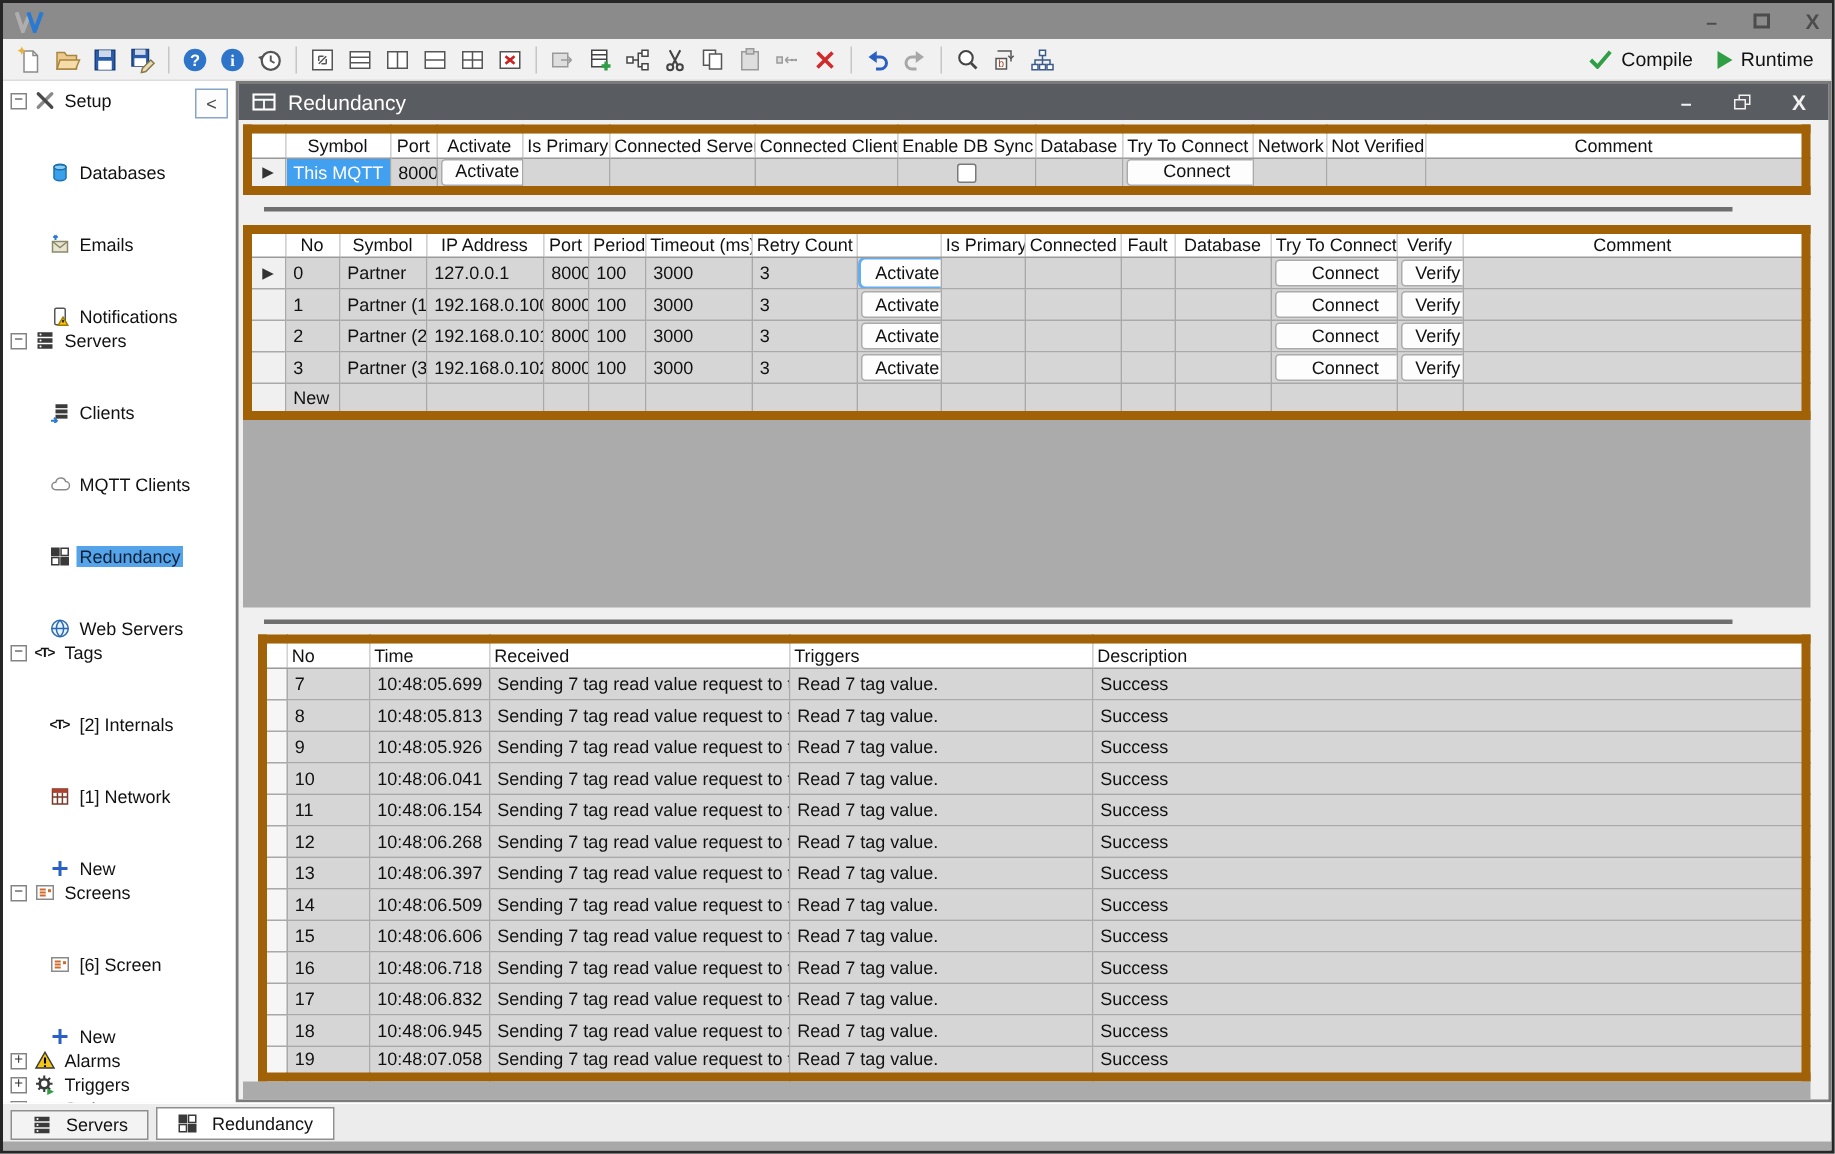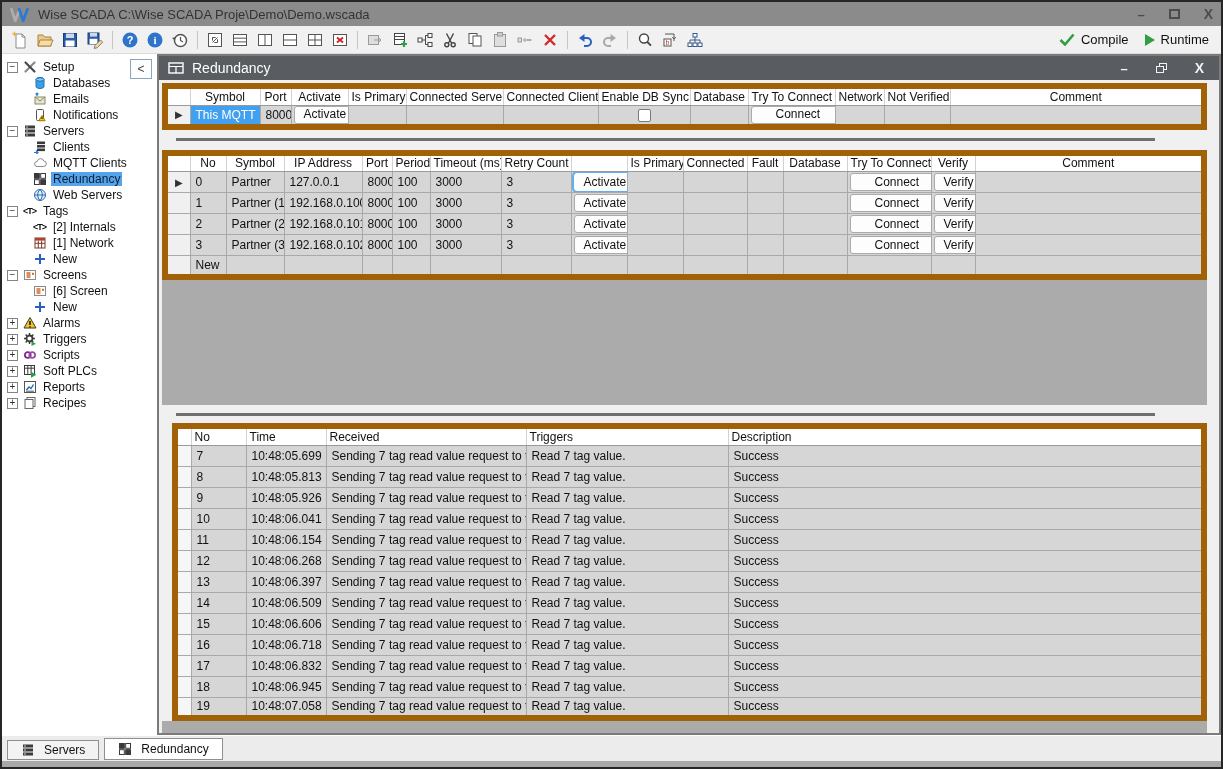--- a/index.html
+++ b/index.html
@@ -21,21 +21,21 @@
   .toolbar-right{margin-left:auto;display:flex;gap:16px;align-items:center;font-size:13px;color:#111;padding-right:6px;}
   .tr-item{display:flex;align-items:center;gap:6px;}
   .play-tri{width:0;height:0;border-left:10px solid #2f9e44;border-top:6px solid transparent;border-bottom:6px solid transparent;display:inline-block;}
 
   
   .body{display:flex;height:681px;flex:none;}
   .sidebar{width:155px;flex:none;background:#fff;position:relative;overflow:hidden;}
   .collapse-btn{position:absolute;top:5px;right:5px;width:22px;height:20px;background:#fdfdfd;border:1px solid #88a6c4;color:#444;font-size:12px;text-align:center;line-height:18px;}
   .tree{padding-top:5px;font-size:12px;color:#111;}
   .trow{display:flex;align-items:center;height:16px;gap:4px;padding-left:5px;white-space:nowrap;}
-  .trow.child{padding-left:30px;}
+  .trow.child{padding-left:30px;margin-top:32px;}
   .exp{width:11px;height:11px;border:1px solid #848484;background:#fff;font-size:10px;line-height:8px;text-align:center;color:#333;flex:none;}
   .ticon{width:15px;height:15px;flex:none;display:flex;align-items:center;justify-content:center;}
   .tagicon{font-size:9px;font-weight:bold;color:#111;letter-spacing:-1px;}
   .tlabel{padding:0 2px;}
   .tlabel.selected{background:#55a3e8;color:#0a2038;}
 
   
   .main{flex:1;min-width:0;display:flex;flex-direction:column;border:2px solid #7b7b7b;background:#f0f0f0;}
   .panel-titlebar{height:24px;background:#595d61;color:#fff;display:flex;align-items:center;padding:0 9px;gap:8px;font-size:14px;flex:none;}
   .panel-controls{margin-left:auto;display:flex;gap:28px;align-items:center;color:#f2f2f2;padding-right:6px;}
@@ -78,21 +78,20 @@
 </head>
 <body>
 
 <div class="window">
 
   <div class="titlebar">
     <svg width="21" height="15" viewBox="0 0 20 14">
         <path d="M1 1l4 12 3.5-9" stroke="#aeaeae" stroke-width="2.6" fill="none"></path>
         <path d="M8.5 1l4 12L17 1" stroke="#2a7ad4" stroke-width="2.6" fill="none"></path>
       </svg>
-    <span class="title">Wise SCADA C:\Wise SCADA Proje\Demo\Demo.wscada</span>
     <span class="win-controls">
       <span class="wc-min">–</span>
       <span class="wc-max"></span>
       <span class="wc-close">X</span>
     </span>
   </div>
 
   <div class="toolbar">
     <span class="tbtn">
         <svg width="18" height="18" viewBox="0 0 18 18">

